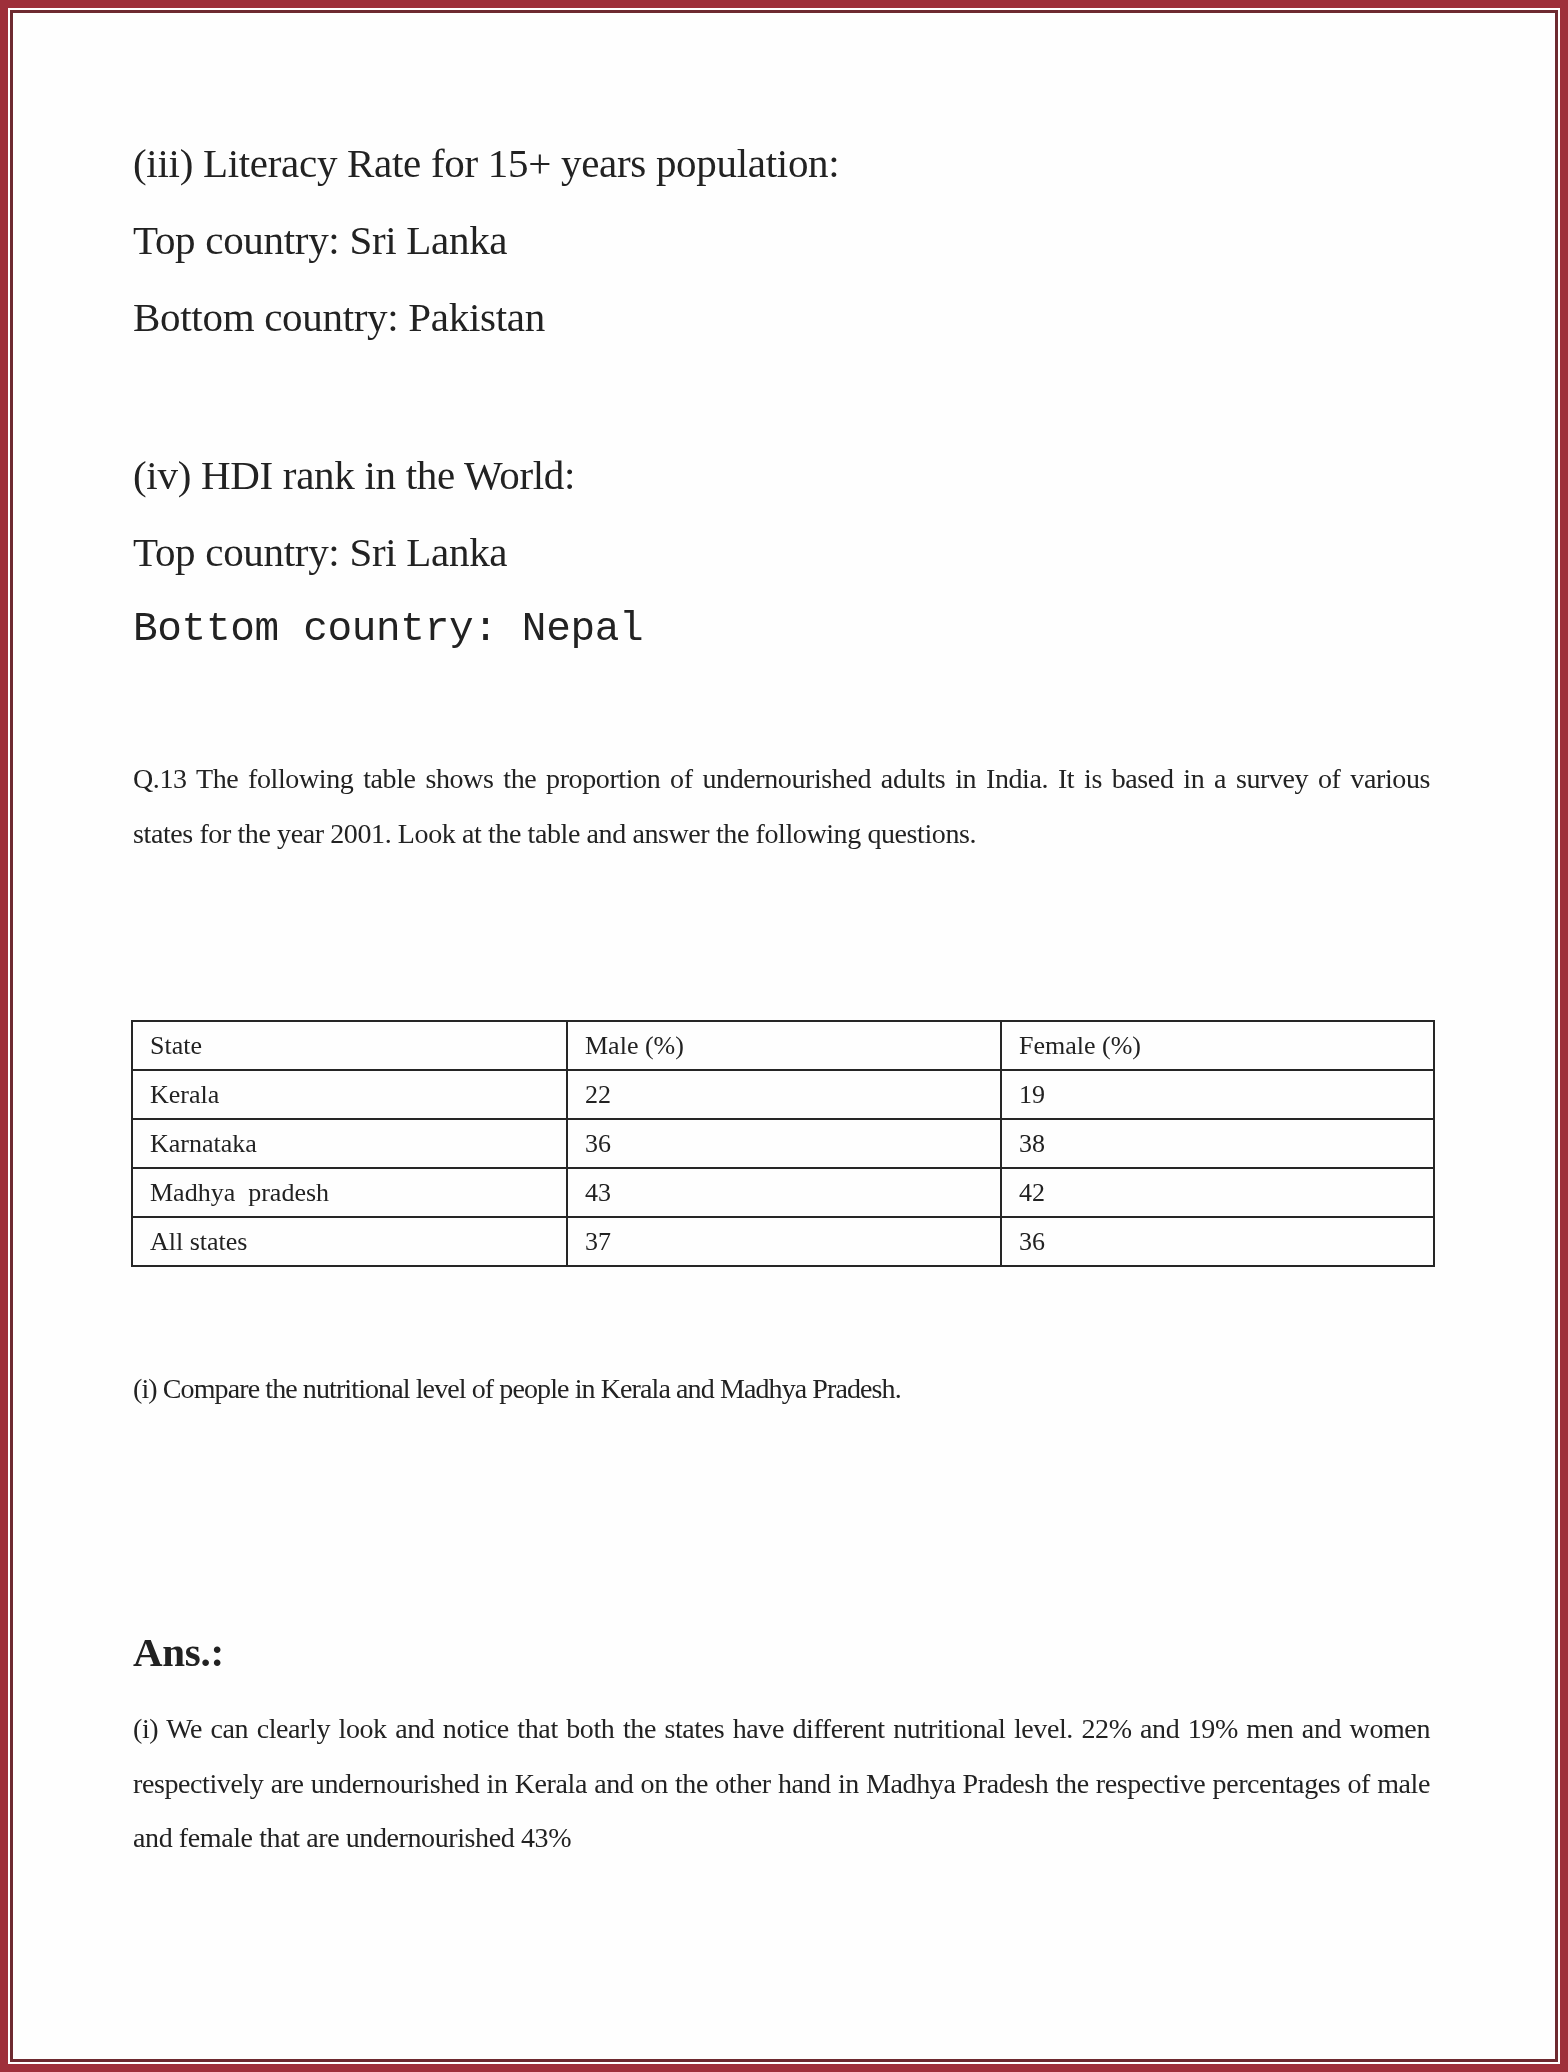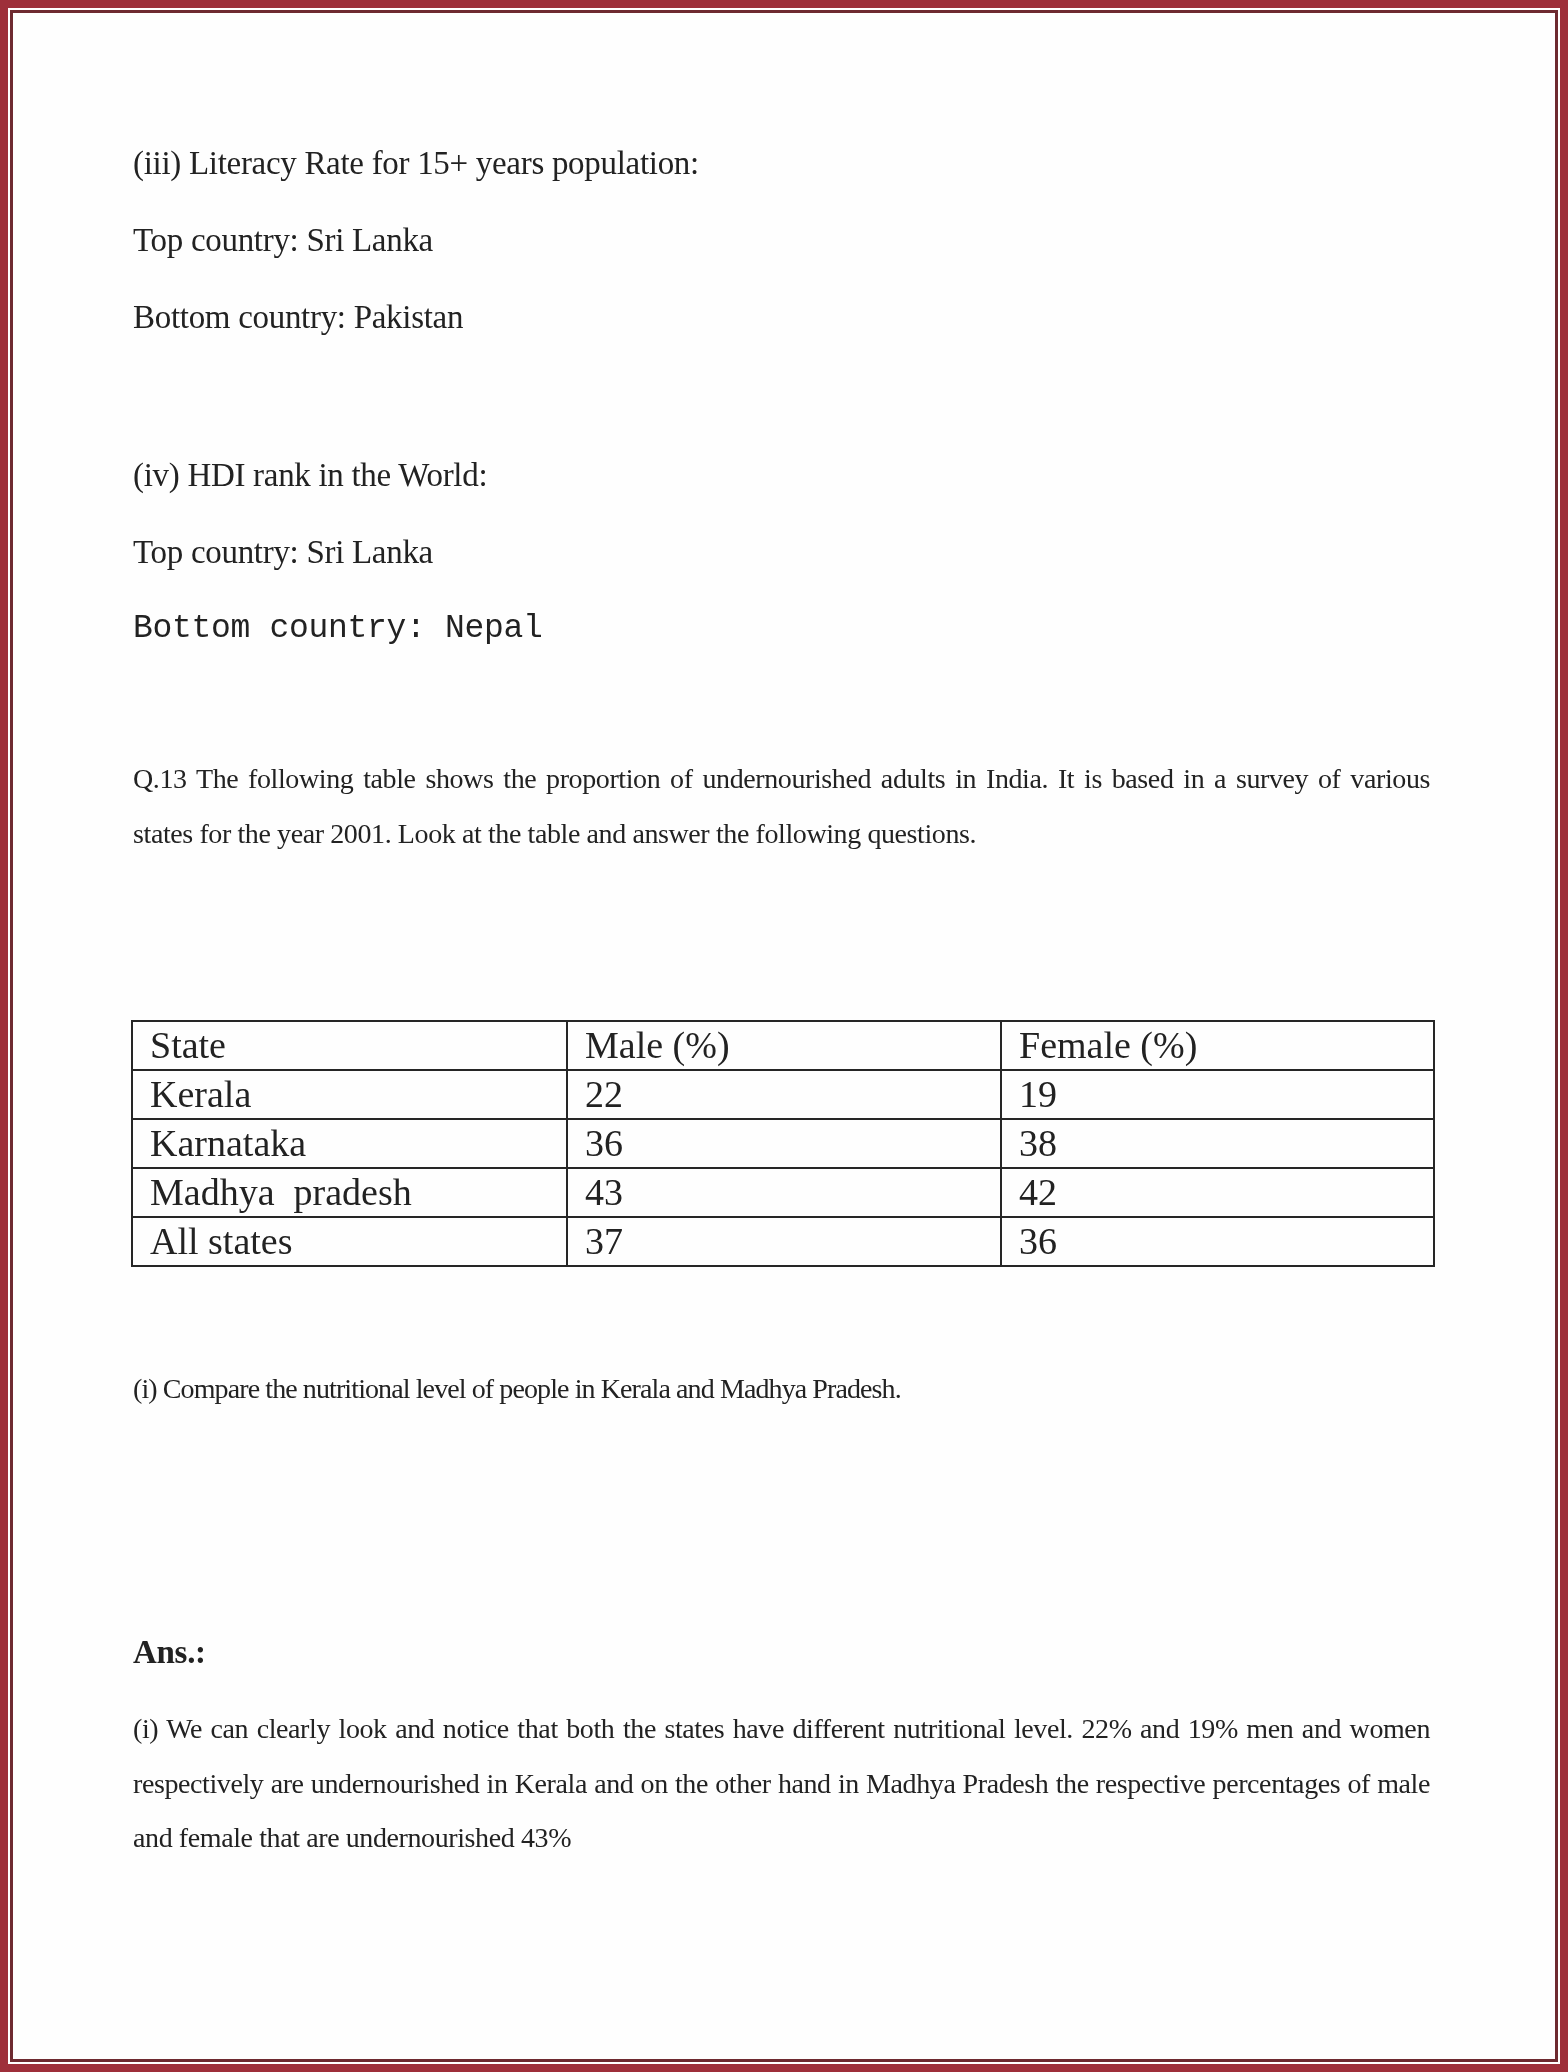--- a/index.html
+++ b/index.html
@@ -29,21 +29,21 @@
   }
   .content {
     position: absolute;
     left: 0; top: 0;
     width: 1568px;
     height: 2072px;
   }
   .line {
     position: absolute;
     left: 133px;
-    font-size: 33px;
+    font-size: 41px;
     line-height: 40px;
     white-space: nowrap;
     letter-spacing: -0.3px;
   }
   .para {
     position: absolute;
     left: 133px;
     width: 1297px;
     font-size: 28px;
     line-height: 54.5px;
@@ -53,21 +53,21 @@
   }
   .bold { font-weight: bold; }
 
   table.data-table {
     position: absolute;
     left: 131px;
     top: 1020px;
     width: 1302px;
     border-collapse: collapse;
     table-layout: fixed;
-    font-size: 38px;
+    font-size: 26px;
   }
   table.data-table td {
     border: 2.5px solid #262626;
     height: 47px;
     padding: 0 0 0 17px;
     line-height: 47px;
     vertical-align: middle;
     white-space: nowrap;
   }
 </style>

